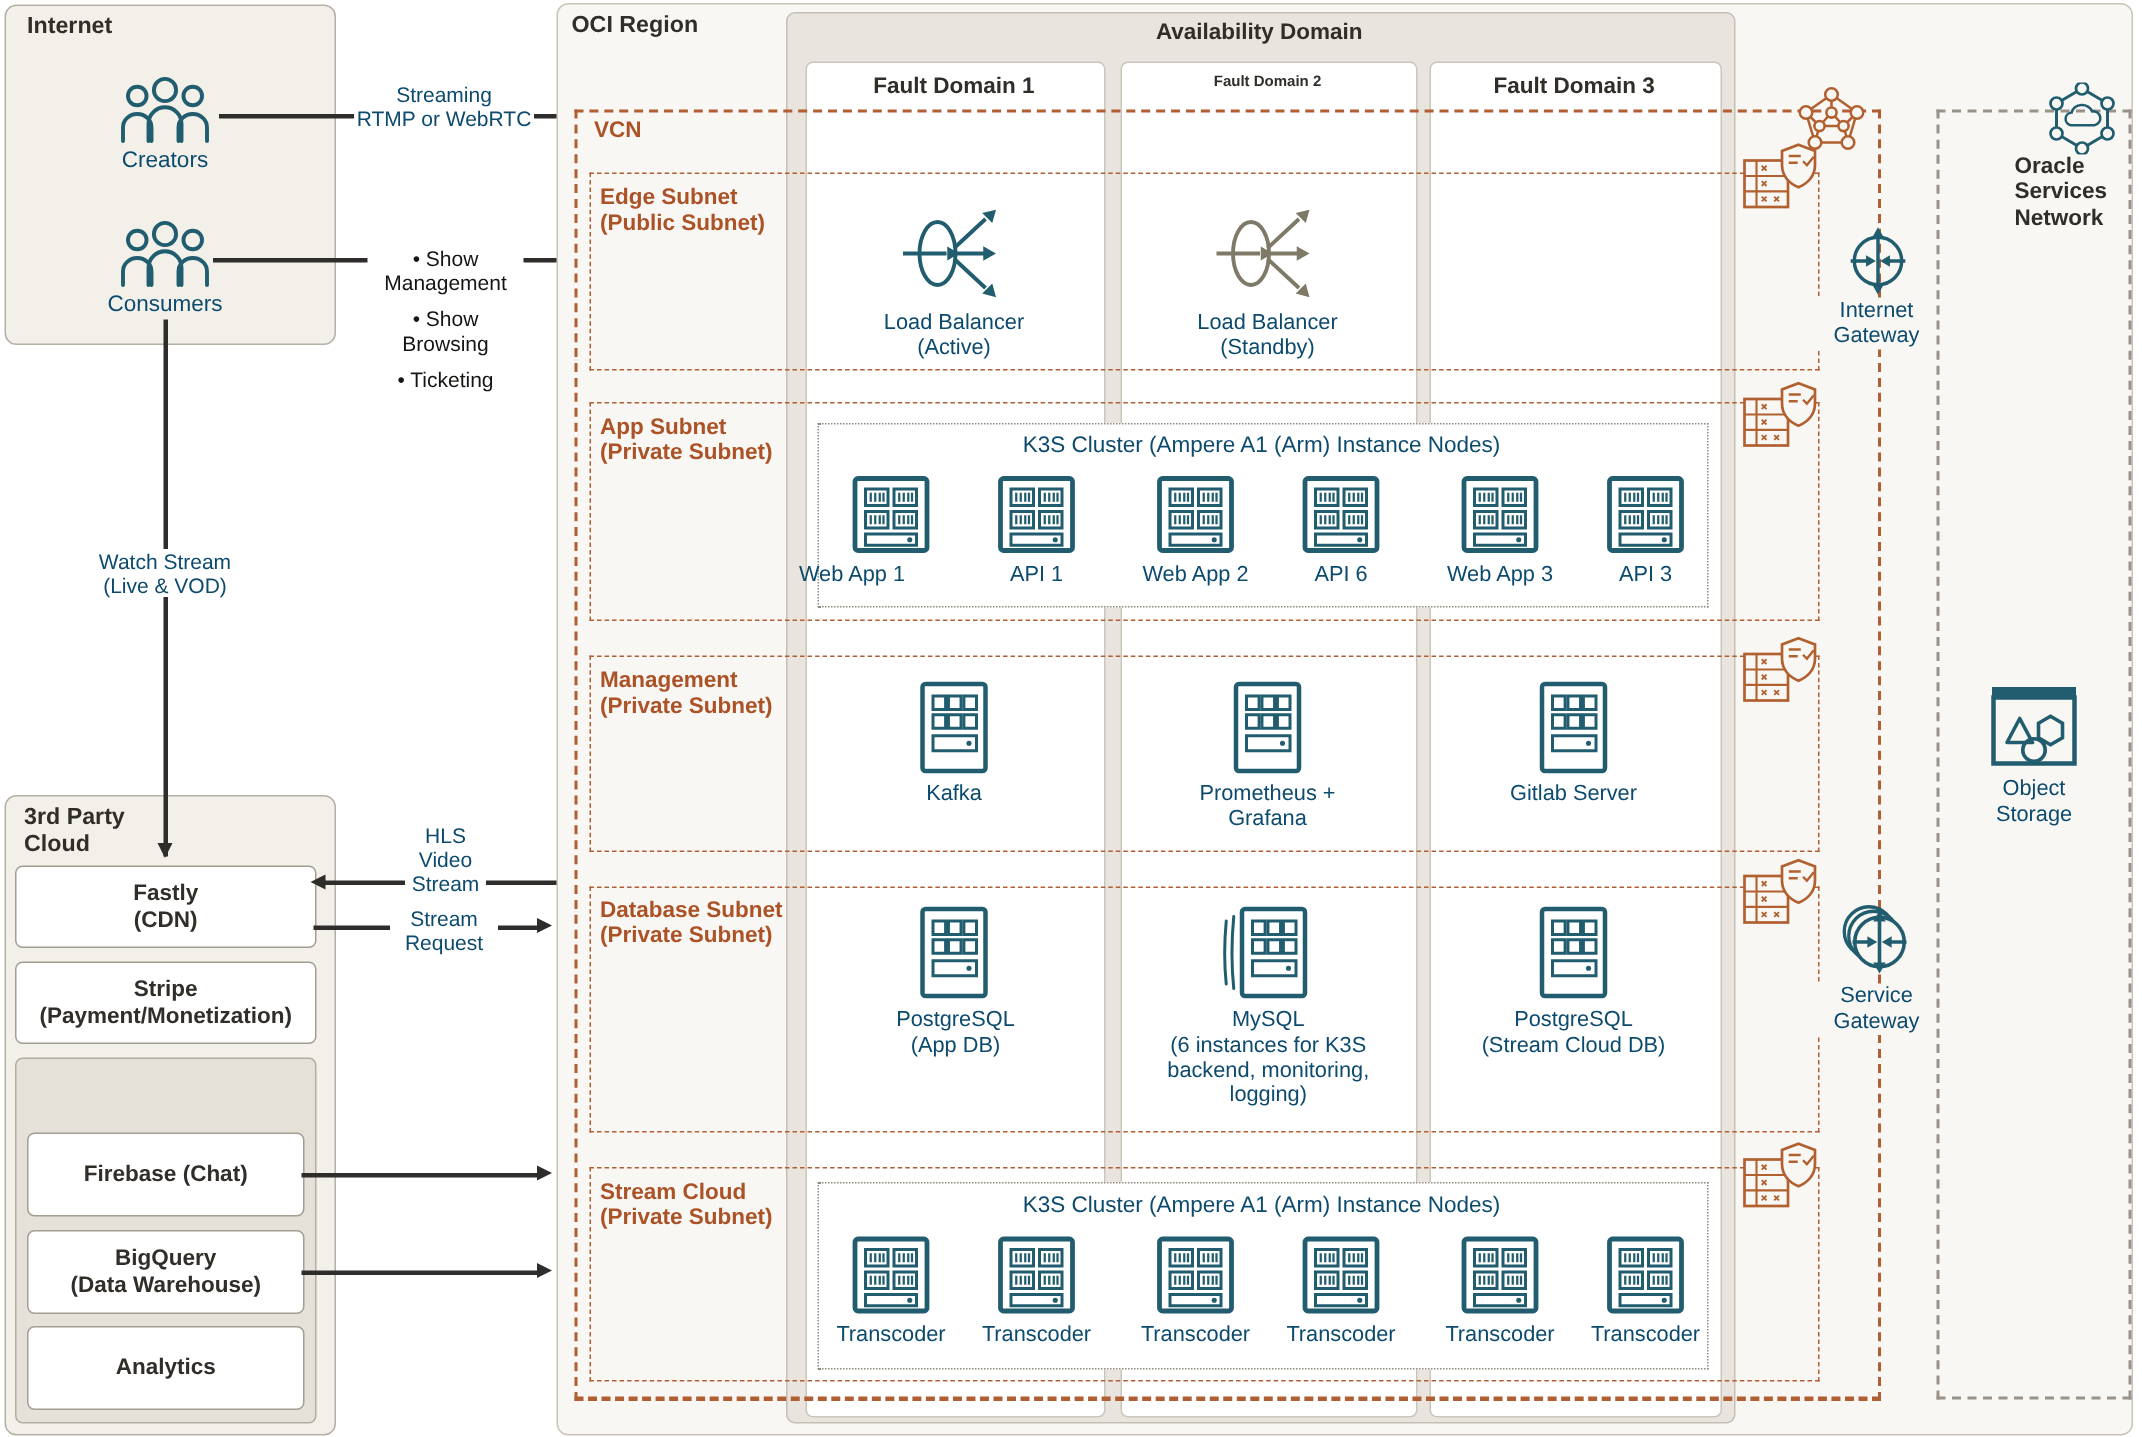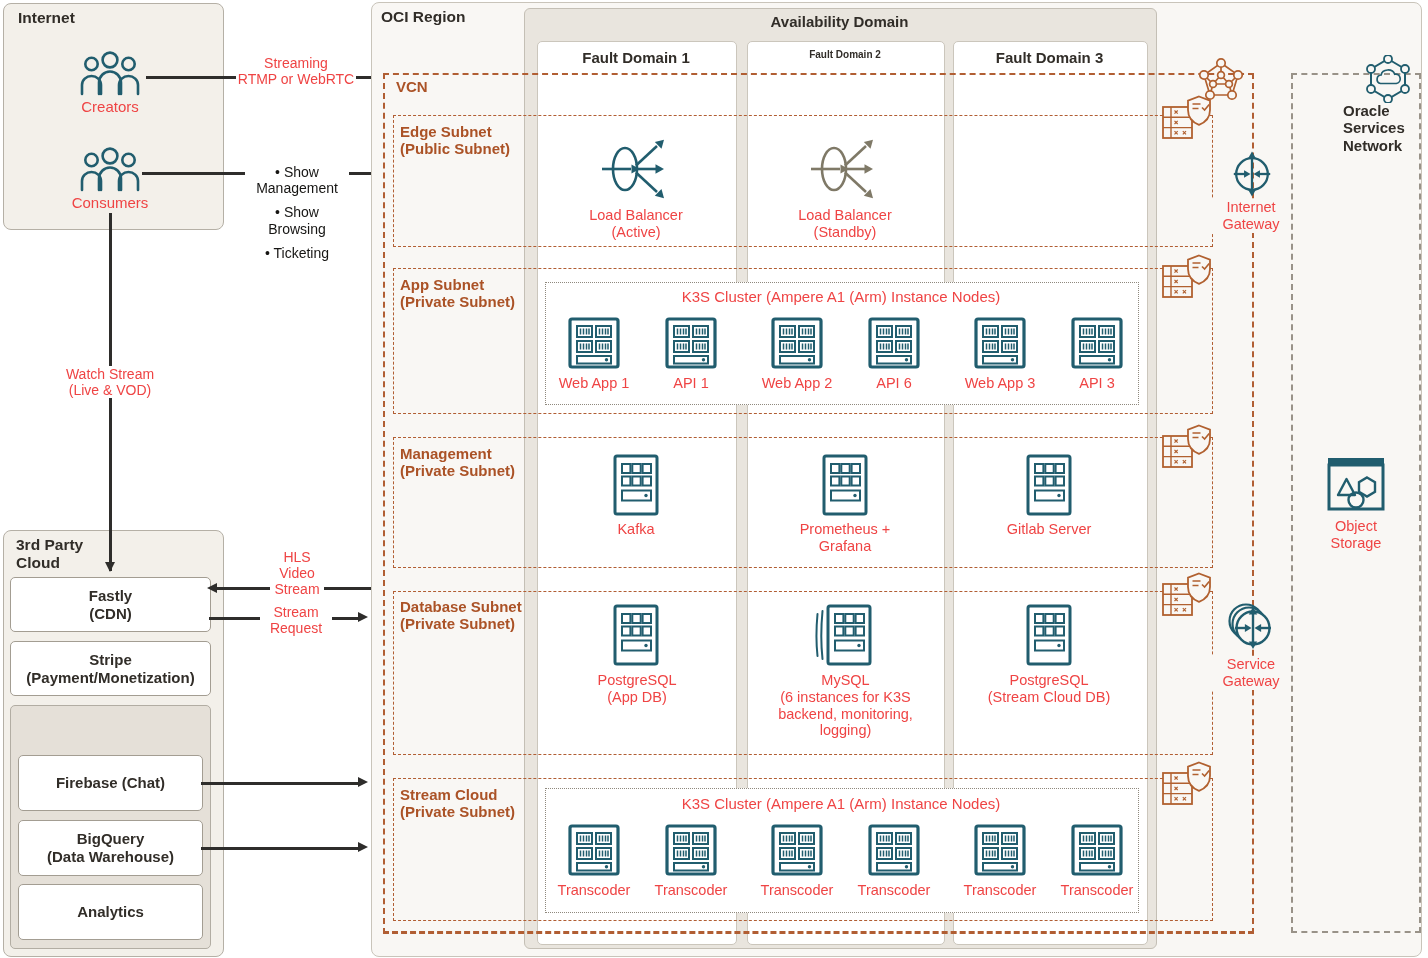--- a/index.html
+++ b/index.html
@@ -1,20 +1,20 @@
 <!DOCTYPE html>
 <html><head>
 <meta charset="utf-8">
 <style>
   html,body{margin:0;padding:0;background:#fff;}
   #stage{position:relative;width:1428px;height:958px;background:#ffffff;
          font-family:"Liberation Sans", sans-serif;color:#161513;overflow:hidden;}
   .abs{position:absolute;}
   .box{position:absolute;border-radius:8px;}
-  .lbl{position:absolute;white-space:pre-line;text-align:center;line-height:1.16;font-size:14.5px;color:#ef4444;}
+  .lbl{position:absolute;white-space:pre-line;text-align:center;line-height:1.16;font-size:14.5px;color:#0c4a6e;}
   .lbl.left{text-align:left;}
   .bold{font-weight:bold;color:#312d28;}
   .orange-t{color:#ab5226;font-weight:bold;font-size:15px;}
   .hline{position:absolute;height:2.5px;background:#2e2d2b;}
   .vline{position:absolute;width:2.5px;background:#2e2d2b;}
   .arr{position:absolute;width:0;height:0;}
   .arr.right{border-top:5.5px solid transparent;border-bottom:5.5px solid transparent;border-left:10px solid #2e2d2b;}
   .arr.left{border-top:5.5px solid transparent;border-bottom:5.5px solid transparent;border-right:10px solid #2e2d2b;}
   .arr.down{border-left:5.5px solid transparent;border-right:5.5px solid transparent;border-top:10px solid #2e2d2b;}
   .whitebg{background:#ffffff;}
@@ -239,21 +239,21 @@
     </svg>
   <svg class="icon teal" style="left:868px;top:317px;" width="52" height="52">
       <use href="#sym-server"></use>
     </svg>
   <svg class="icon teal" style="left:974px;top:317px;" width="52" height="52">
       <use href="#sym-server"></use>
     </svg>
   <svg class="icon teal" style="left:1071px;top:317px;" width="52" height="52">
       <use href="#sym-server"></use>
     </svg>
-  <div class="lbl" style="left:546px;top:375px;width:96px;">Web App 1</div>
+  <div class="lbl" style="left:520px;top:375px;width:96px;">Web App 1</div>
   <div class="lbl" style="left:643px;top:375px;width:96px;">API 1</div>
   <div class="lbl" style="left:749px;top:375px;width:96px;">Web App 2</div>
   <div class="lbl" style="left:846px;top:375px;width:96px;">API 6</div>
   <div class="lbl" style="left:952px;top:375px;width:96px;">Web App 3</div>
   <div class="lbl" style="left:1049px;top:375px;width:96px;">API 3</div>
 
   <svg class="icon teal" style="left:613px;top:454px;" width="46" height="62">
       <use href="#sym-vm"></use>
     </svg>
   <svg class="icon teal" style="left:822px;top:454px;" width="46" height="62">

